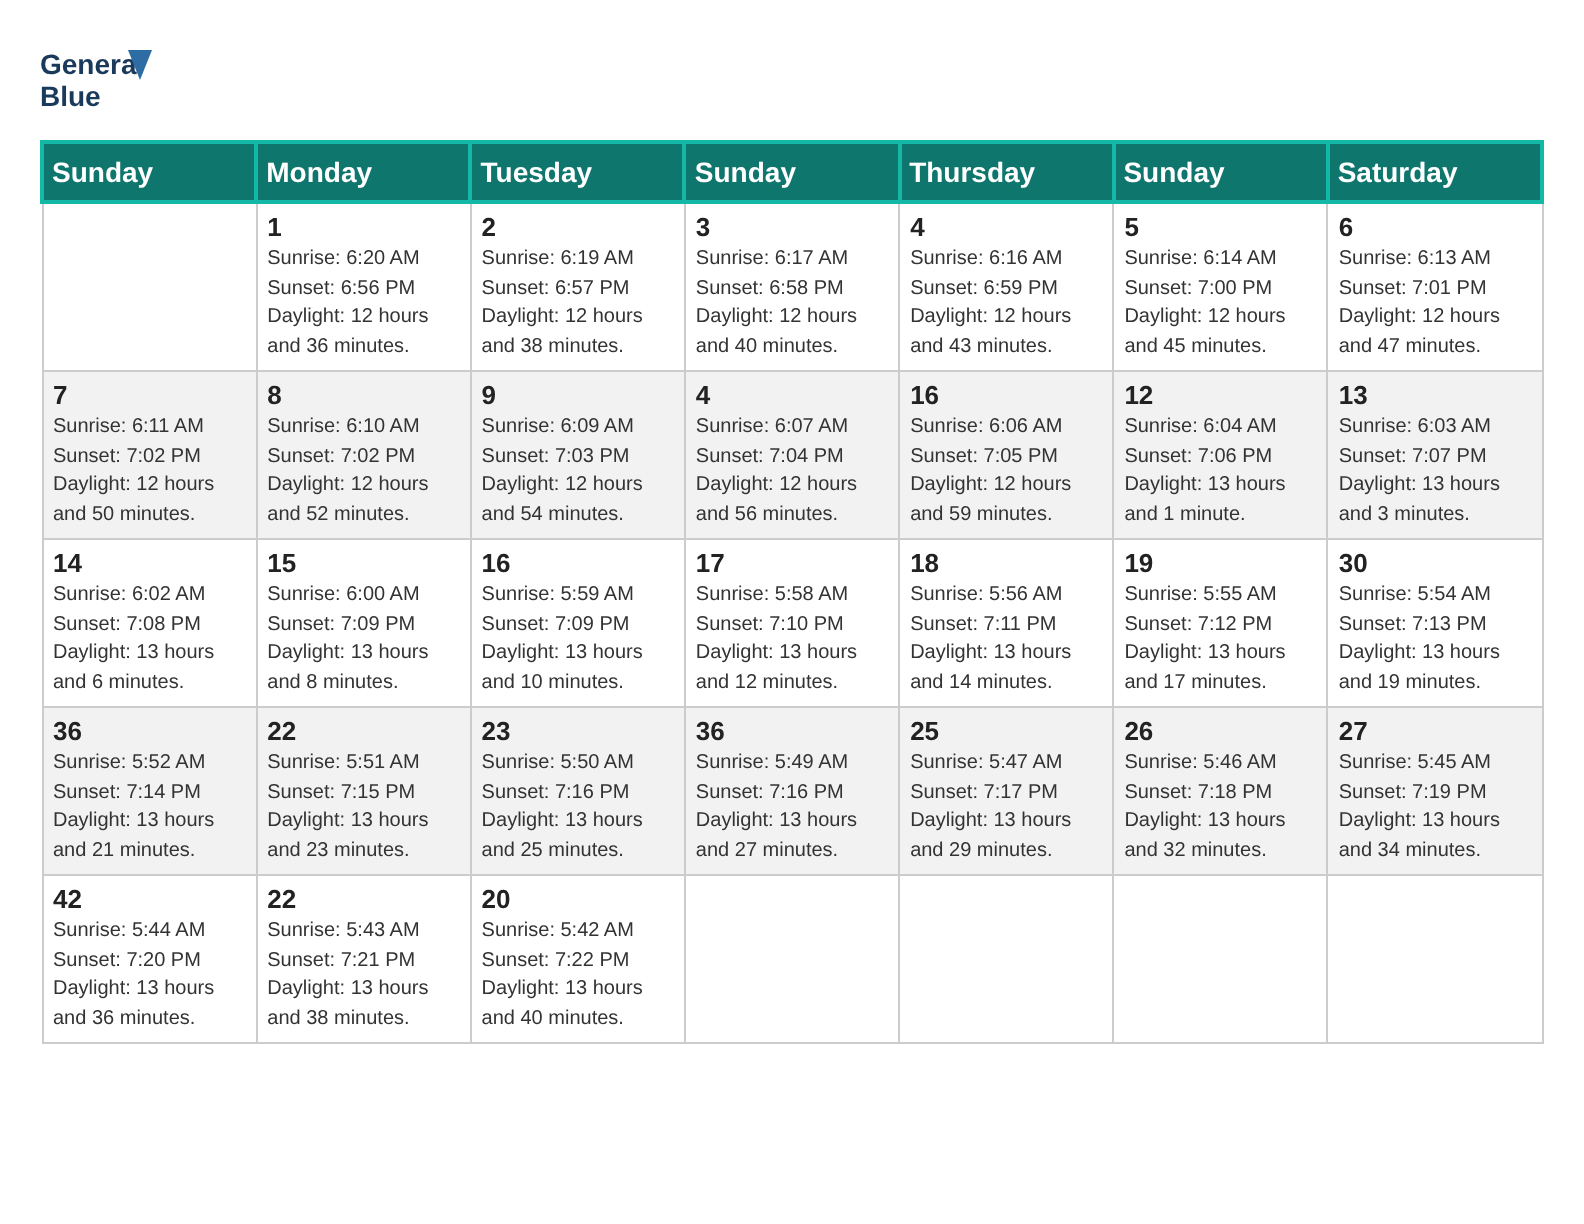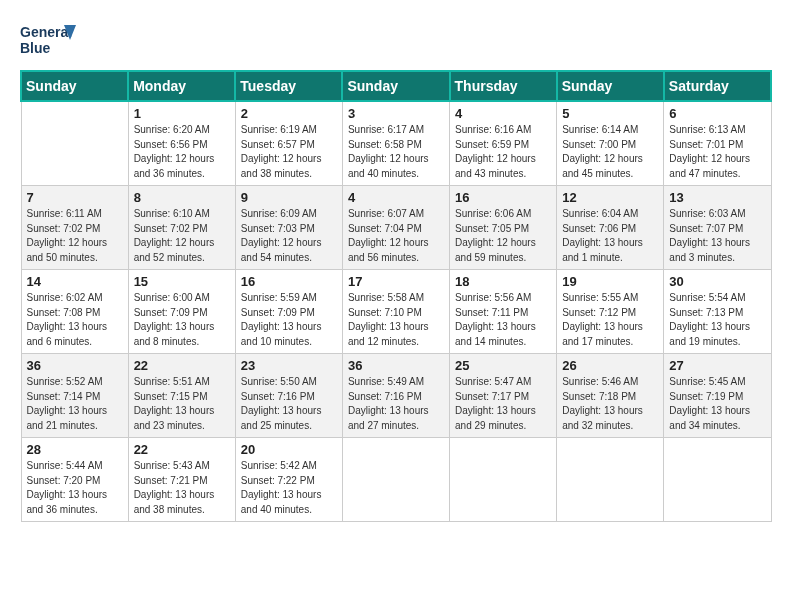--- a/index.html
+++ b/index.html
@@ -222,21 +222,21 @@
           <span class="day-num">26</span>
           <div class="day-info">Sunrise: 5:46 AM<br>Sunset: 7:18 PM<br>Daylight: 13 hours and 32 minutes.</div>
         </td>
         <td>
           <span class="day-num">27</span>
           <div class="day-info">Sunrise: 5:45 AM<br>Sunset: 7:19 PM<br>Daylight: 13 hours and 34 minutes.</div>
         </td>
       </tr>
       <tr>
         <td>
-          <span class="day-num">28</span>
+          <span class="day-num">42</span>
           <div class="day-info">Sunrise: 5:44 AM<br>Sunset: 7:20 PM<br>Daylight: 13 hours and 36 minutes.</div>
         </td>
         <td>
           <span class="day-num">22</span>
           <div class="day-info">Sunrise: 5:43 AM<br>Sunset: 7:21 PM<br>Daylight: 13 hours and 38 minutes.</div>
         </td>
         <td>
           <span class="day-num">20</span>
           <div class="day-info">Sunrise: 5:42 AM<br>Sunset: 7:22 PM<br>Daylight: 13 hours and 40 minutes.</div>
         </td>

